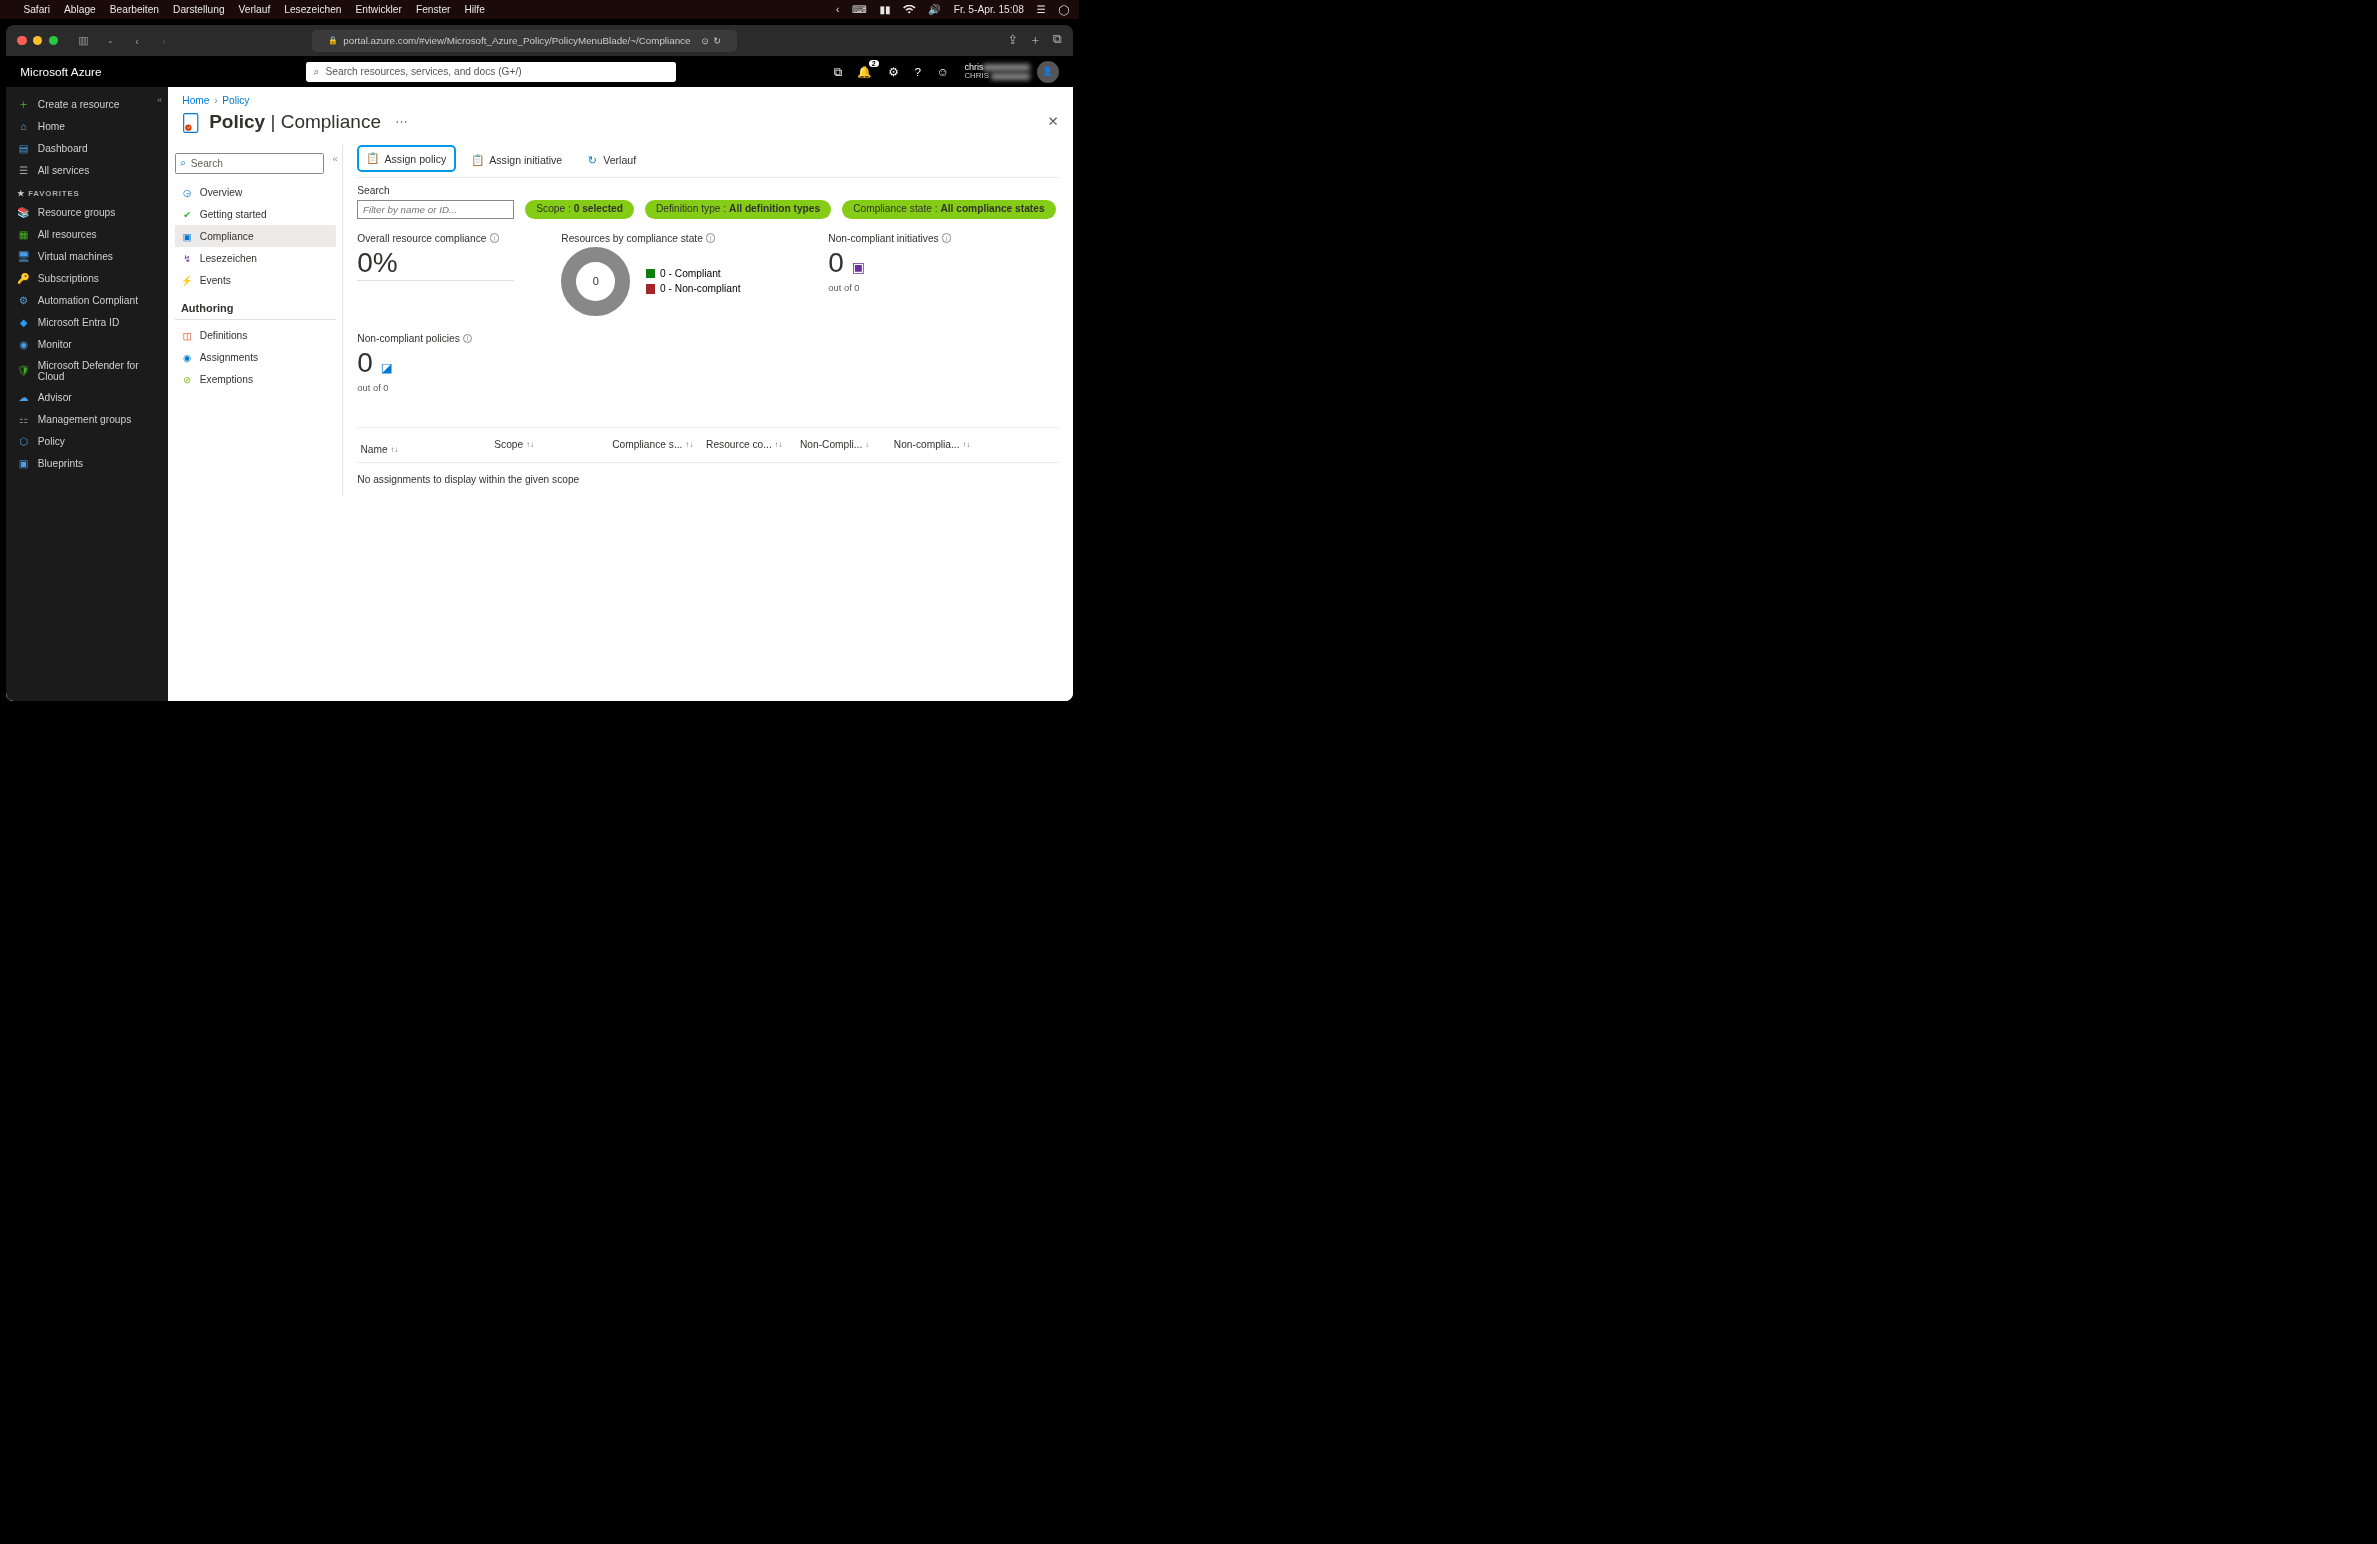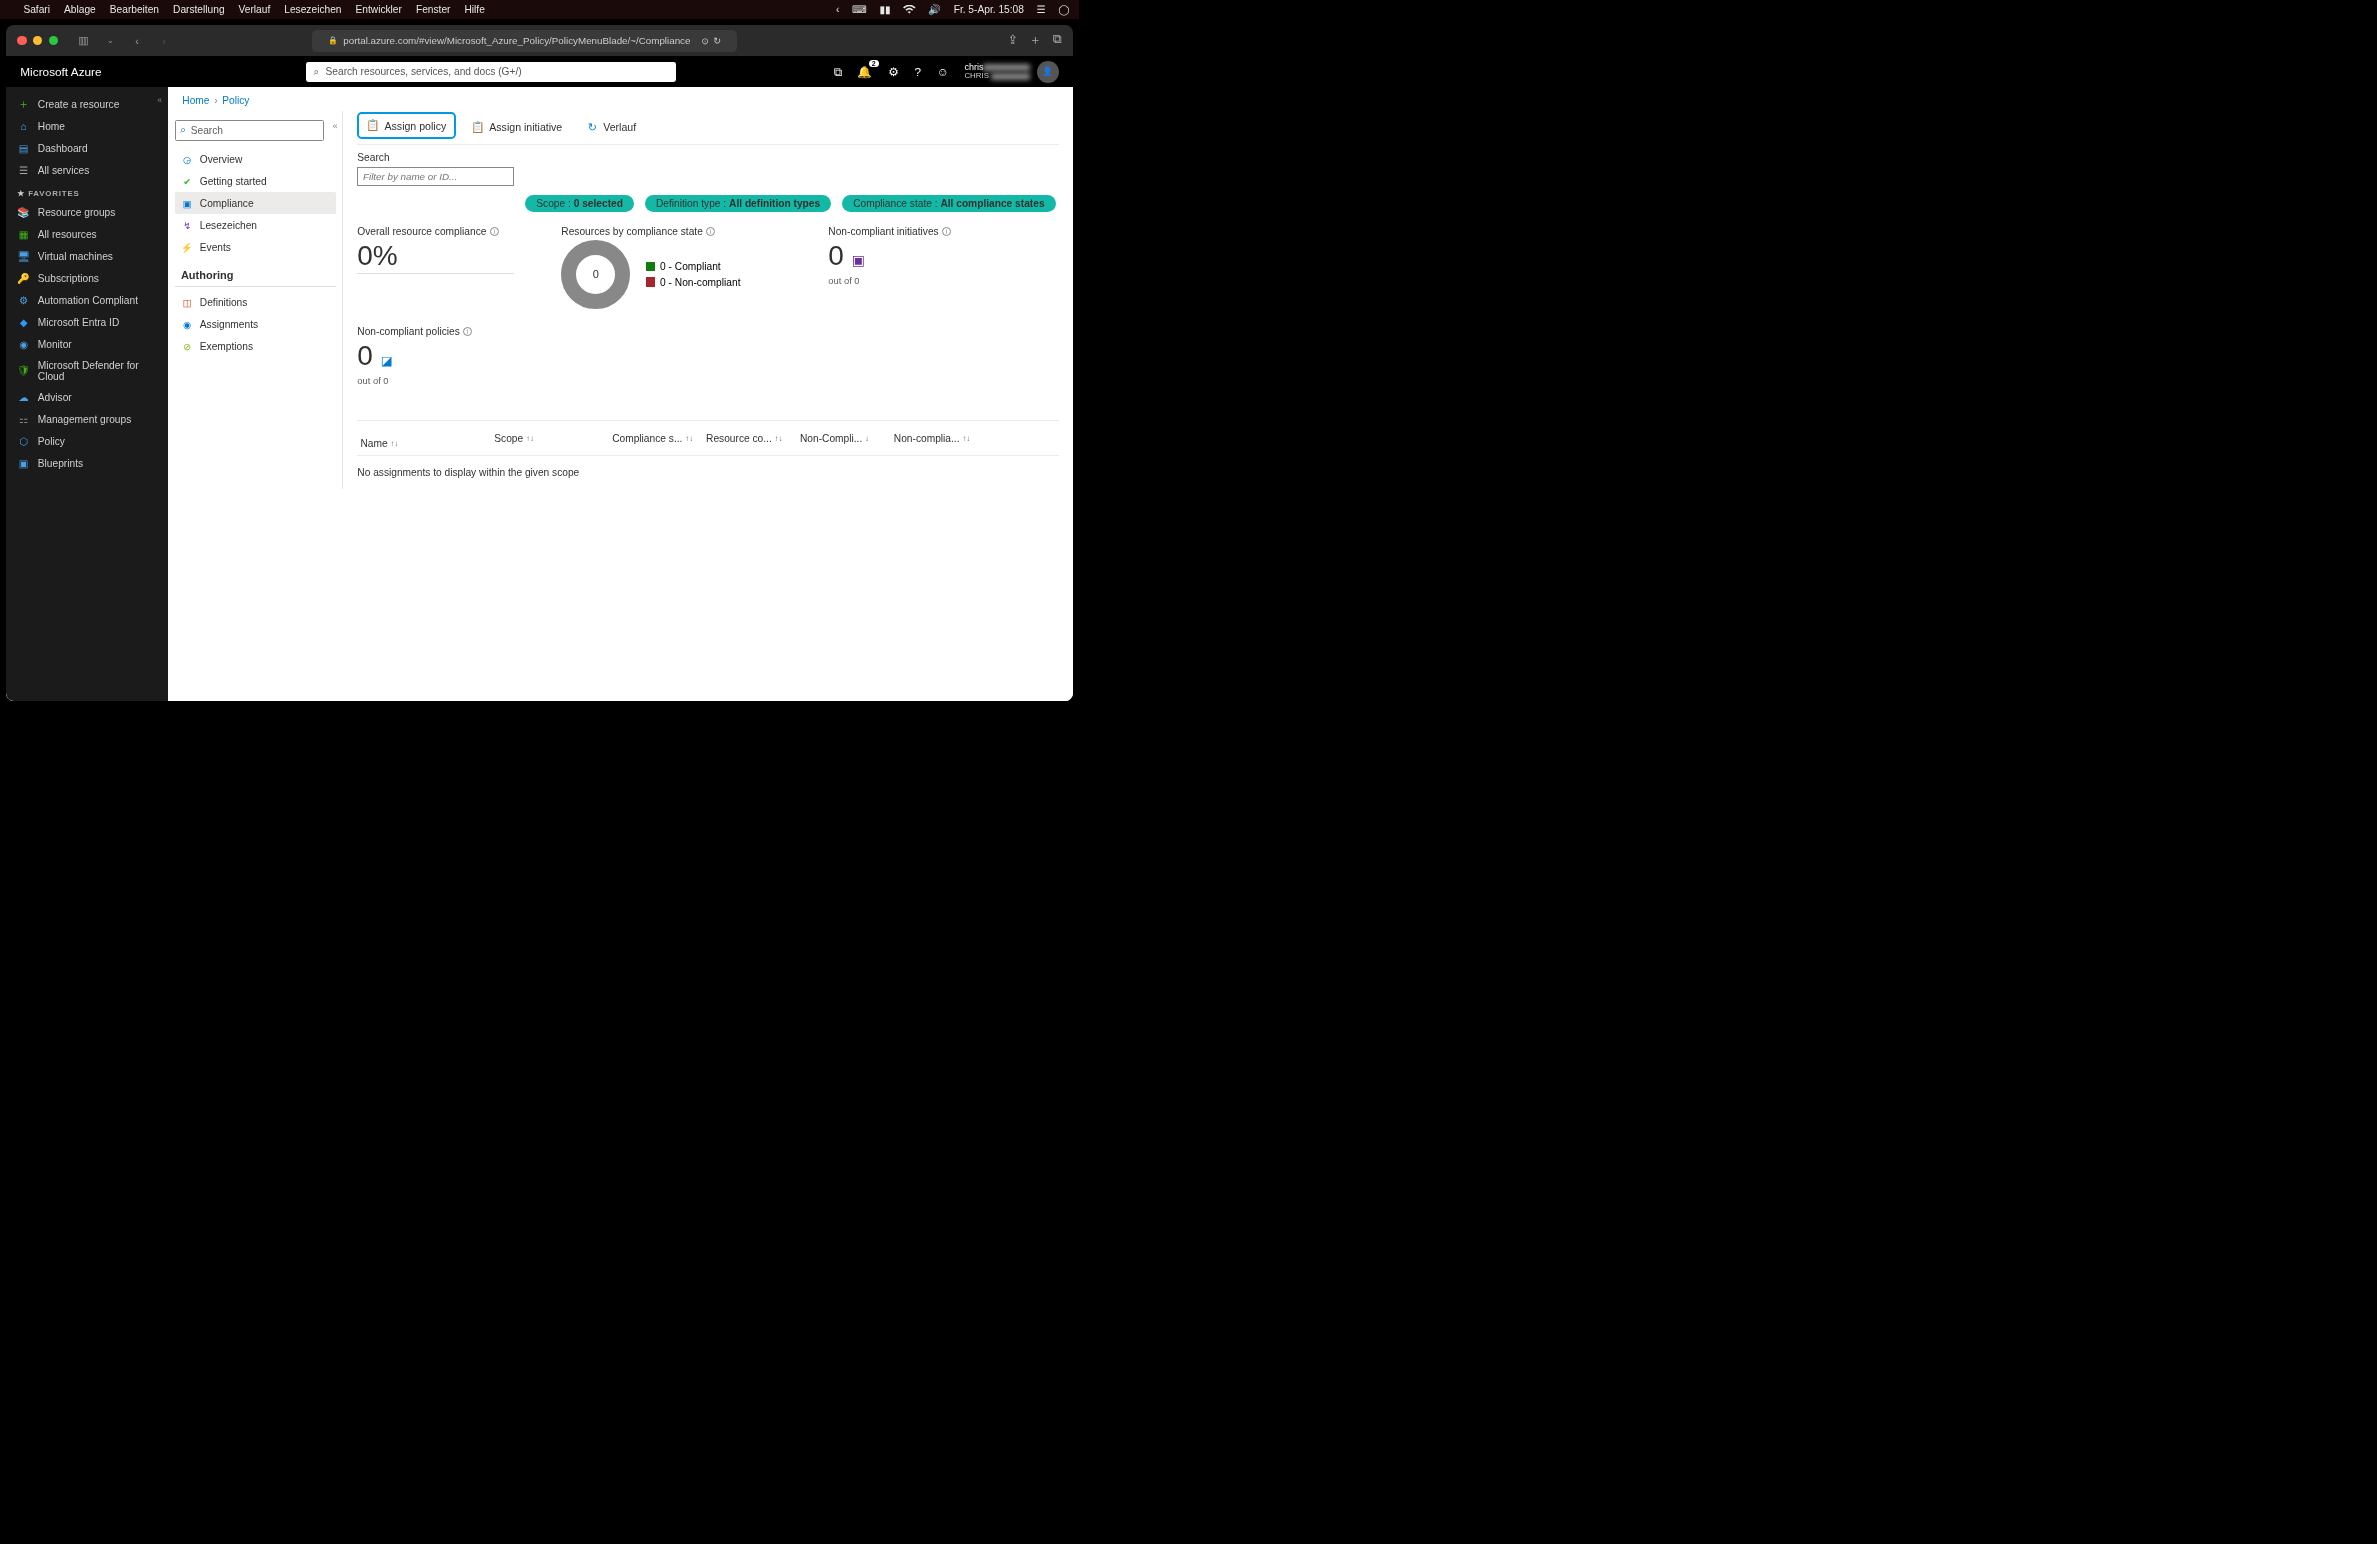--- a/index.html
+++ b/index.html
@@ -72,21 +72,21 @@
 .page-title-row .close-x { margin-left: auto; font-size: 13.4px; color: #605e5c; cursor: pointer; }
 
 .cmd-bar { display: flex; align-items: center; gap: 7.9px; border-bottom: 0.8px solid #edebe9; margin-bottom: 7.9px; }
 .cmd-btn { display: flex; align-items: center; gap: 4.7px; padding: 4.7px 7.9px; font-size: 10.6px; color: #323130; cursor: pointer; }
 .cmd-btn.highlight { border: 2px solid #0099e6; border-radius: 4.7px; padding: 4.7px 7.9px; margin: 1.6px 0 4.7px; }
 .cmd-btn .cicon { color: #0078d4; font-size: 11px; width: 12.6px; display: flex; justify-content: center; }
 
 .search-label { font-size: 10.2px; color: #323130; margin: 3.1px 0 3.1px; }
 .filter-row { display: flex; gap: 11px; margin-bottom: 14px; }
 .filter-input { width: 157px; height: 19px; border: 0.8px solid #8a8886; font-style: italic; color: #888; font-size: 9.8px; padding: 0 4.7px; }
-.pill { background: #14b8a6; border-radius: 11px; padding: 3.1px 11px; font-size: 10.2px; color: #323130; margin-top: 28px; }
+.pill { background: #84cc16; border-radius: 11px; padding: 3.1px 11px; font-size: 10.2px; color: #323130; }
 .pill b { font-weight: 600; }
 
 .stats-row { display: flex; gap: 47px; margin-bottom: 17.3px; }
 .stat-block { min-width: 157px; }
 .stat-title { font-size: 10.2px; color: #323130; margin-bottom: 3.1px; display: flex; align-items: center; gap: 3.1px; }
 .info-icon { width: 9.4px; height: 9.4px; border: 0.8px solid #888; border-radius: 50%; display: inline-flex; align-items: center; justify-content: center; font-size: 6.3px; color: #888; }
 .big-val { font-size: 28px; font-weight: 400; color: #323130; border-bottom: 0.8px solid #e1dfdd; padding-bottom: 1.6px; }
 .sub-val { font-size: 9.4px; color: #605e5c; margin-top: 1.6px; }
 
 .donut-wrap { display: flex; align-items: center; gap: 15.7px; }
@@ -256,20 +256,32 @@
     </div>
 
     <div class="main" style="padding:0;display:flex;">
       <div style="flex:1;padding:7.9px 14px 7.9px 0;">
         <div style="padding-left:14px">
           <div class="breadcrumb">
             <span>Home</span>
             <span class="sep">›</span>
             <span class="last">Policy</span>
           </div>
+          <div class="page-title-row">
+            <span class="picon">
+              <svg width="19" height="22" viewBox="0 0 24 28">
+                  <rect x="2" y="2" width="18" height="24" rx="2" fill="#fff" stroke="#0078d4" stroke-width="1.5"></rect>
+                  <circle cx="8" cy="20" r="4" fill="#d83b01"></circle>
+                  <path d="M7 20 l1 1 l2 -3" stroke="#fff" stroke-width="1" fill="none"></path>
+                </svg>
+            </span>
+            <h1><span>Policy</span> <span class="light">| <span>Compliance</span></span></h1>
+            <span class="more">⋯</span>
+            <span class="close-x">✕</span>
+          </div>
         </div>
 
         <div style="display:flex">
           <div class="policy-nav">
             <span class="p-collapse">«</span>
             <div class="policy-search">
               <span style="color:#0078d4">⌕</span>
               <span>Search</span>
             </div>
             <div id="pnav-top">

